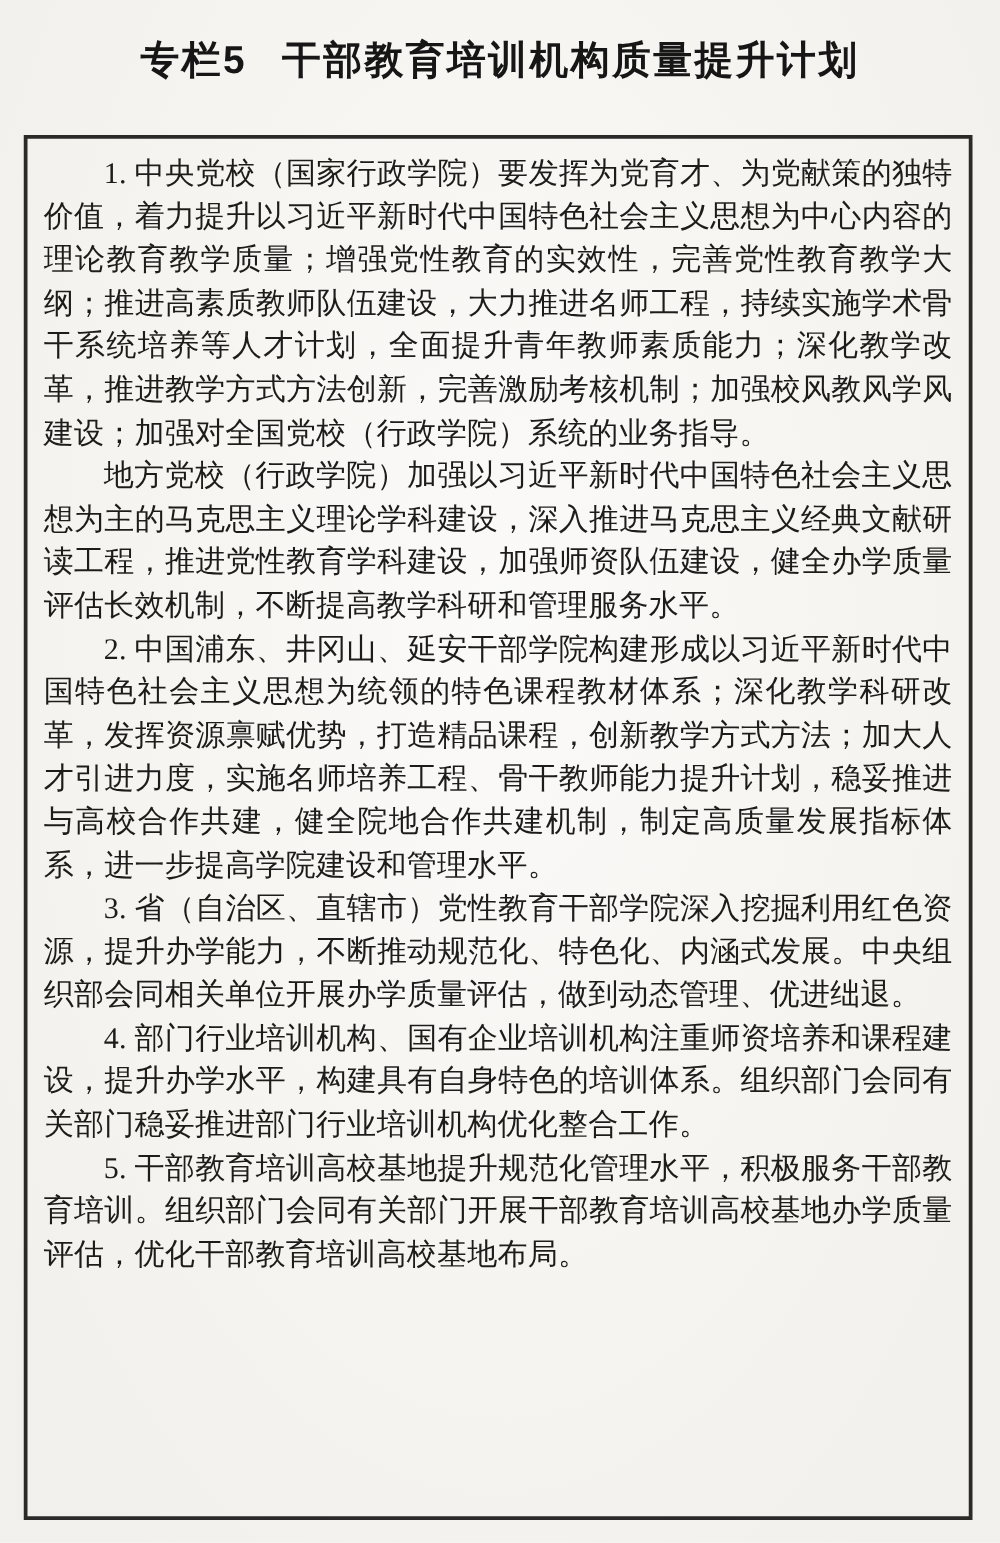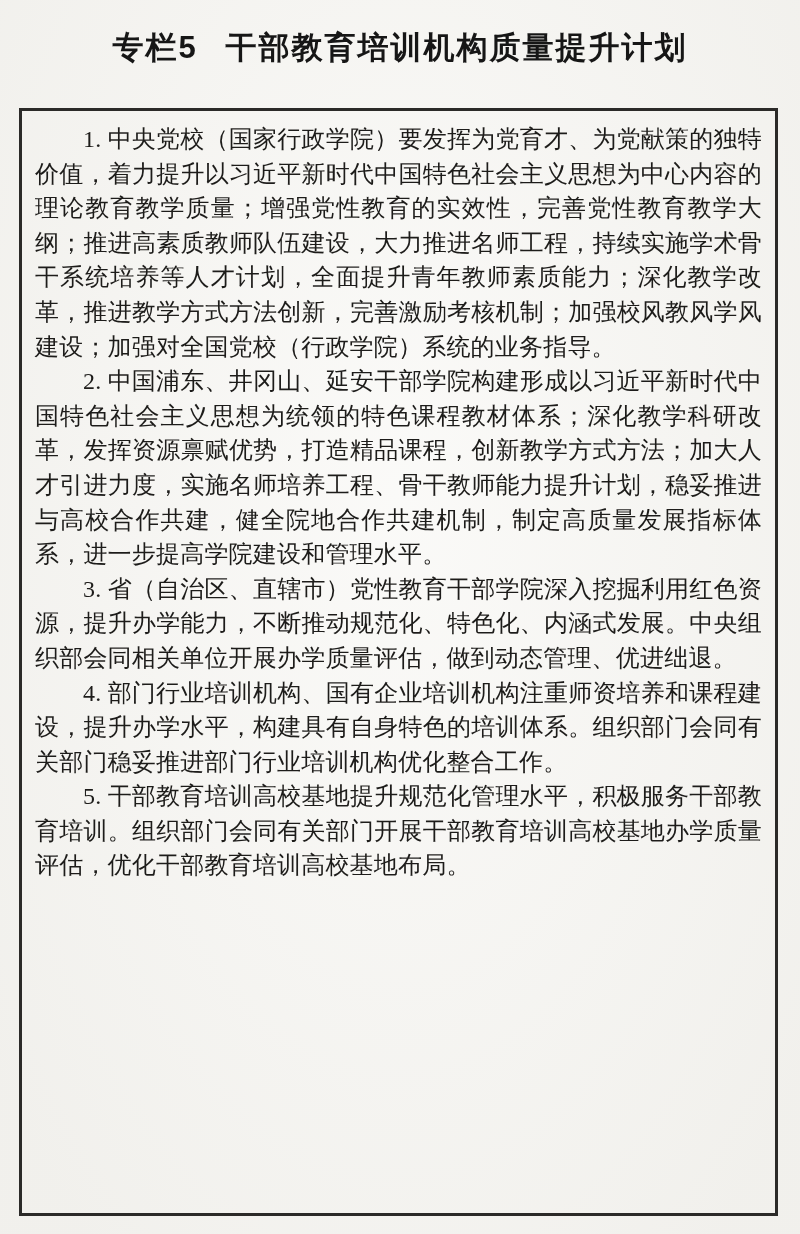--- a/index.html
+++ b/index.html
@@ -67,19 +67,20 @@
 <body>
 
 <div class="page">
 
   <h1 class="title">
     <span class="title-prefix">专栏5</span><span>干部教育培训机构质量提升计划</span>
   </h1>
 
   <div class="content-box">
     <p class="para">1. 中央党校（国家行政学院）要发挥为党育才、为党献策的独特价值，着力提升以习近平新时代中国特色社会主义思想为中心内容的理论教育教学质量；增强党性教育的实效性，完善党性教育教学大纲；推进高素质教师队伍建设，大力推进名师工程，持续实施学术骨干系统培养等人才计划，全面提升青年教师素质能力；深化教学改革，推进教学方式方法创新，完善激励考核机制；加强校风教风学风建设；加强对全国党校（行政学院）系统的业务指导。</p>
+    <p class="para">地方党校（行政学院）加强以习近平新时代中国特色社会主义思想为主的马克思主义理论学科建设，深入推进马克思主义经典文献研读工程，推进党性教育学科建设，加强师资队伍建设，健全办学质量评估长效机制，不断提高教学科研和管理服务水平。</p>
     <p class="para">2. 中国浦东、井冈山、延安干部学院构建形成以习近平新时代中国特色社会主义思想为统领的特色课程教材体系；深化教学科研改革，发挥资源禀赋优势，打造精品课程，创新教学方式方法；加大人才引进力度，实施名师培养工程、骨干教师能力提升计划，稳妥推进与高校合作共建，健全院地合作共建机制，制定高质量发展指标体系，进一步提高学院建设和管理水平。</p>
     <p class="para">3. 省（自治区、直辖市）党性教育干部学院深入挖掘利用红色资源，提升办学能力，不断推动规范化、特色化、内涵式发展。中央组织部会同相关单位开展办学质量评估，做到动态管理、优进绌退。</p>
     <p class="para">4. 部门行业培训机构、国有企业培训机构注重师资培养和课程建设，提升办学水平，构建具有自身特色的培训体系。组织部门会同有关部门稳妥推进部门行业培训机构优化整合工作。</p>
     <p class="para">5. 干部教育培训高校基地提升规范化管理水平，积极服务干部教育培训。组织部门会同有关部门开展干部教育培训高校基地办学质量评估，优化干部教育培训高校基地布局。</p>
   </div>
 
 </div>
 
 </body></html>

